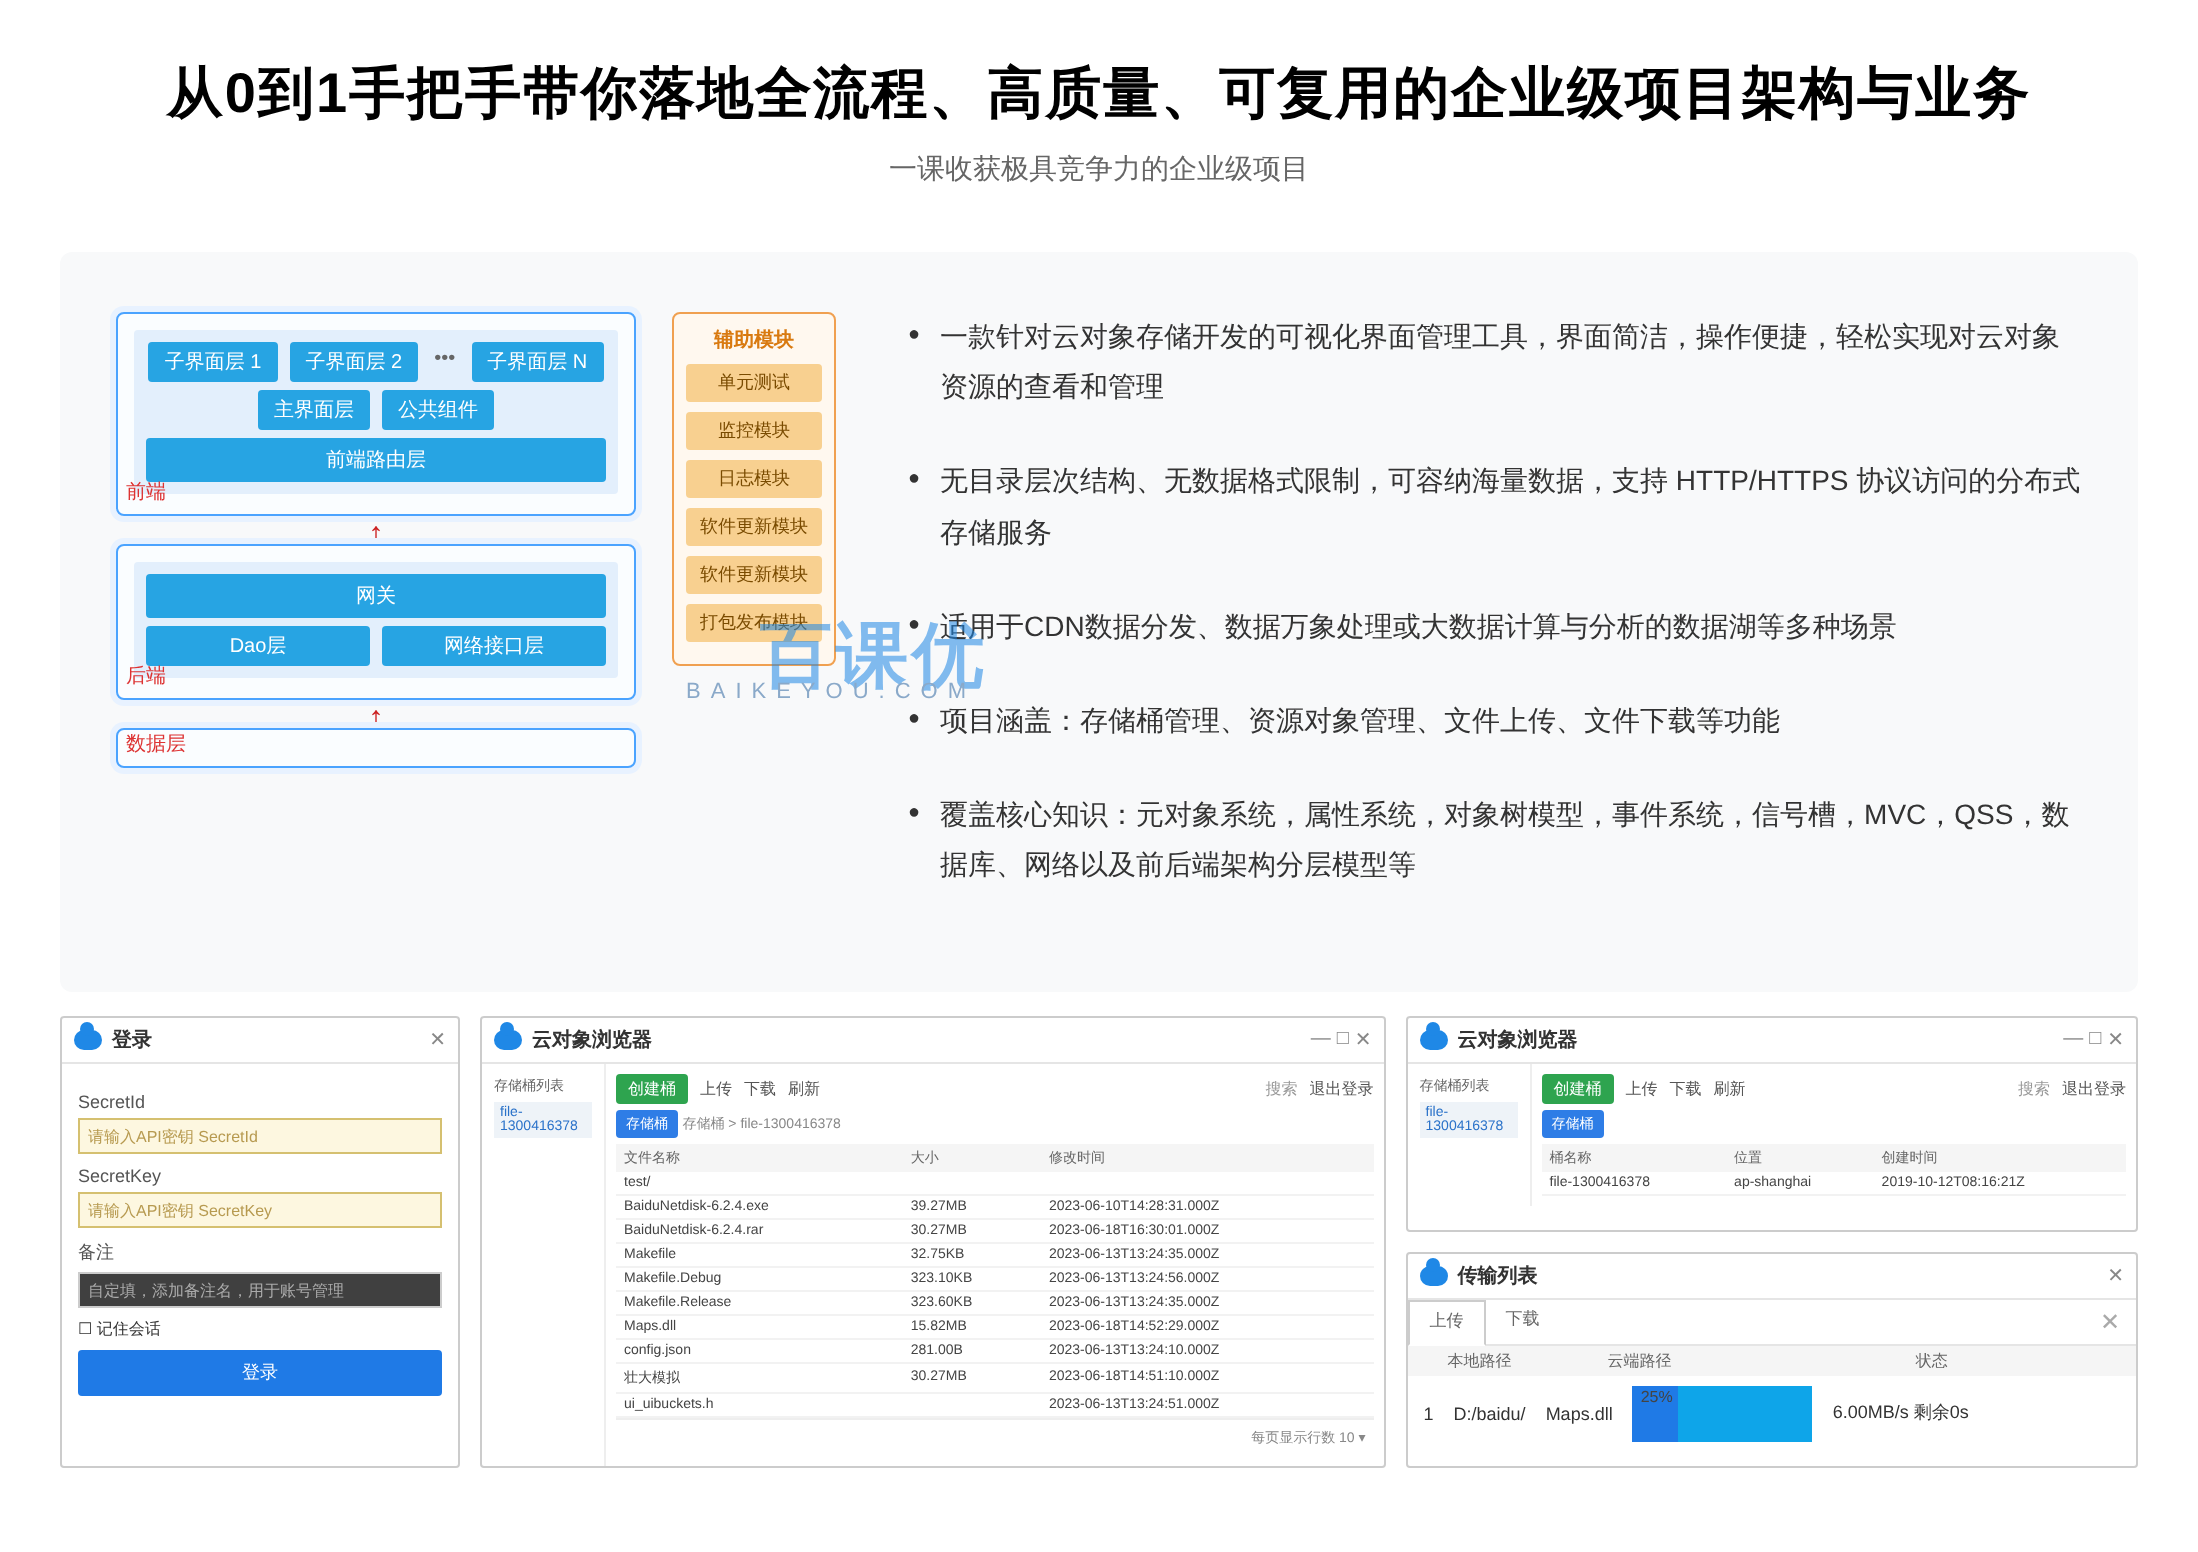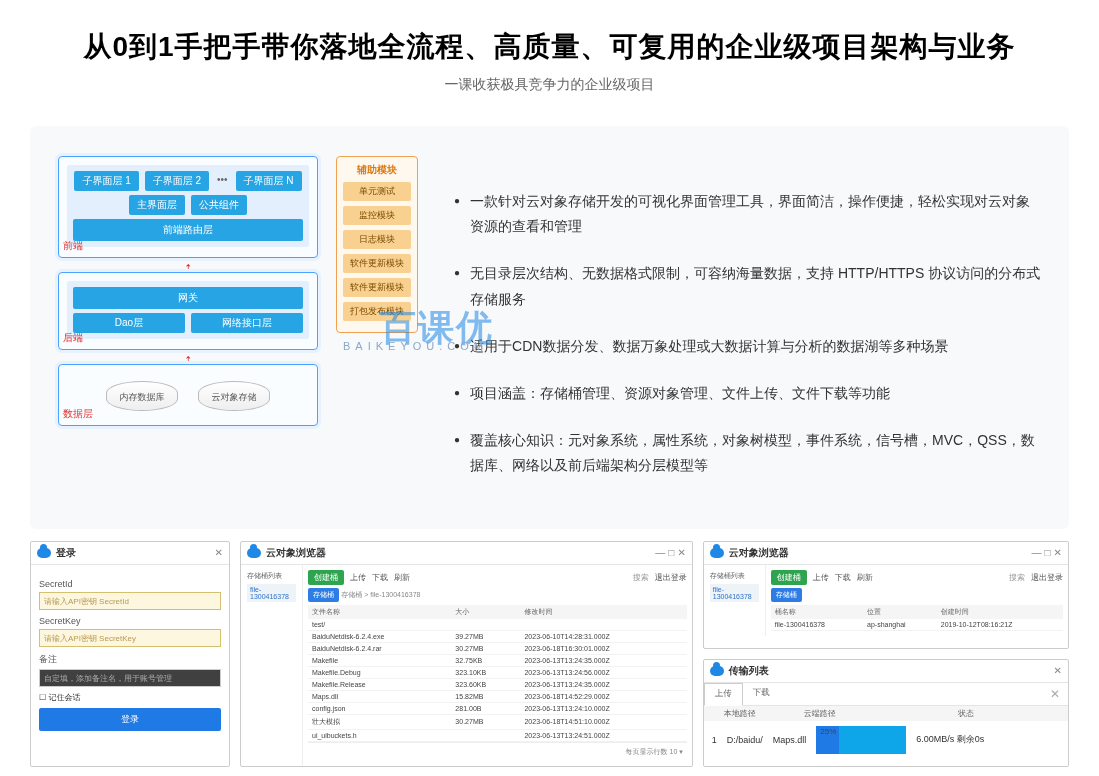--- a/index.html
+++ b/index.html
@@ -21,21 +21,21 @@
 .dots { font-size:10px; color:#666; padding:0 2px; line-height:18px; }
 .arch-aux { position:absolute; right:0; top:0; width:82px; border:1px solid #f0a050; background:#fff8ef; border-radius:4px; padding:6px; }
 .aux-title { color:#d97a10; font-size:10px; text-align:center; font-weight:700; margin-bottom:5px; }
 .aux-item { background:#f8d090; color:#7a4b00; font-size:9px; text-align:center; padding:3px; border-radius:2px; margin-bottom:5px; }
 .arch-stack { width:260px; }
 .data-obj { display:flex; gap:20px; justify-content:center; padding:8px 0 4px; }
 .cyl { width:72px; height:30px; background:linear-gradient(#fff,#eee); border:1px solid #bbb; border-radius:50%/40%; position:relative; text-align:center; font-size:9px; line-height:30px; color:#555; }
 .arrows { text-align:center; font-size:16px; color:#c22; line-height:8px; }
 .watermark { position:absolute; right:-76px; top:148px; font-size:36px; font-weight:900; color:#1f88e6; opacity:.55; letter-spacing:2px; pointer-events:none; }
 .watermark2 { position:absolute; right:-70px; top:184px; font-size:11px; color:#8aa9c9; letter-spacing:5px; }
-.bullets { flex:1;margin-top:33px; }
+.bullets { flex:1; }
 .bullets ul { list-style:none; }
 .bullets li { display:flex; gap:10px; margin-bottom:22px; font-size:14px; line-height:1.8; color:#333; }
 .bullets li::before { content:"●"; color:#333; font-size:10px; line-height:24px; }
 .shots { display:flex; gap:10px; margin:0 30px; }
 .shot { flex:1; border:1px solid #ccc; border-radius:2px; background:#fff; font-size:8px; position:relative; min-height:210px; }
 .shot-hdr { display:flex; align-items:center; gap:5px; padding:4px 6px; border-bottom:1px solid #e5e5e5; }
 .cloud-ico { width:14px; height:10px; background:#1f88e6; border-radius:6px; position:relative;}
 .cloud-ico::before { content:""; position:absolute; top:-4px; left:3px; width:7px; height:7px; background:#1f88e6; border-radius:50%; }
 .shot-hdr .ttl { font-size:10px; font-weight:700; }
 .shot-hdr .wctl { margin-left:auto; display:flex; gap:3px; color:#888; font-size:10px; }
@@ -106,24 +106,20 @@
           <div class="arch-band" style="margin-bottom:4px">网关</div>
           <div class="arch-col2">
             <div>Dao层</div>
             <div>网络接口层</div>
           </div>
         </div>
         <div class="arch-label">后端</div>
       </div>
       <div class="arrows">↕</div>
       <div class="arch">
-        <div class="data-obj">
-          <div class="cyl">内存数据库</div>
-          <div class="cyl">云对象存储</div>
-        </div>
         <div class="arch-label">数据层</div>
       </div>
     </div>
     <div class="arch-aux">
       <div class="aux-title">辅助模块</div>
       <div class="aux-item">单元测试</div>
       <div class="aux-item">监控模块</div>
       <div class="aux-item">日志模块</div>
       <div class="aux-item">软件更新模块</div>
       <div class="aux-item">软件更新模块</div>

